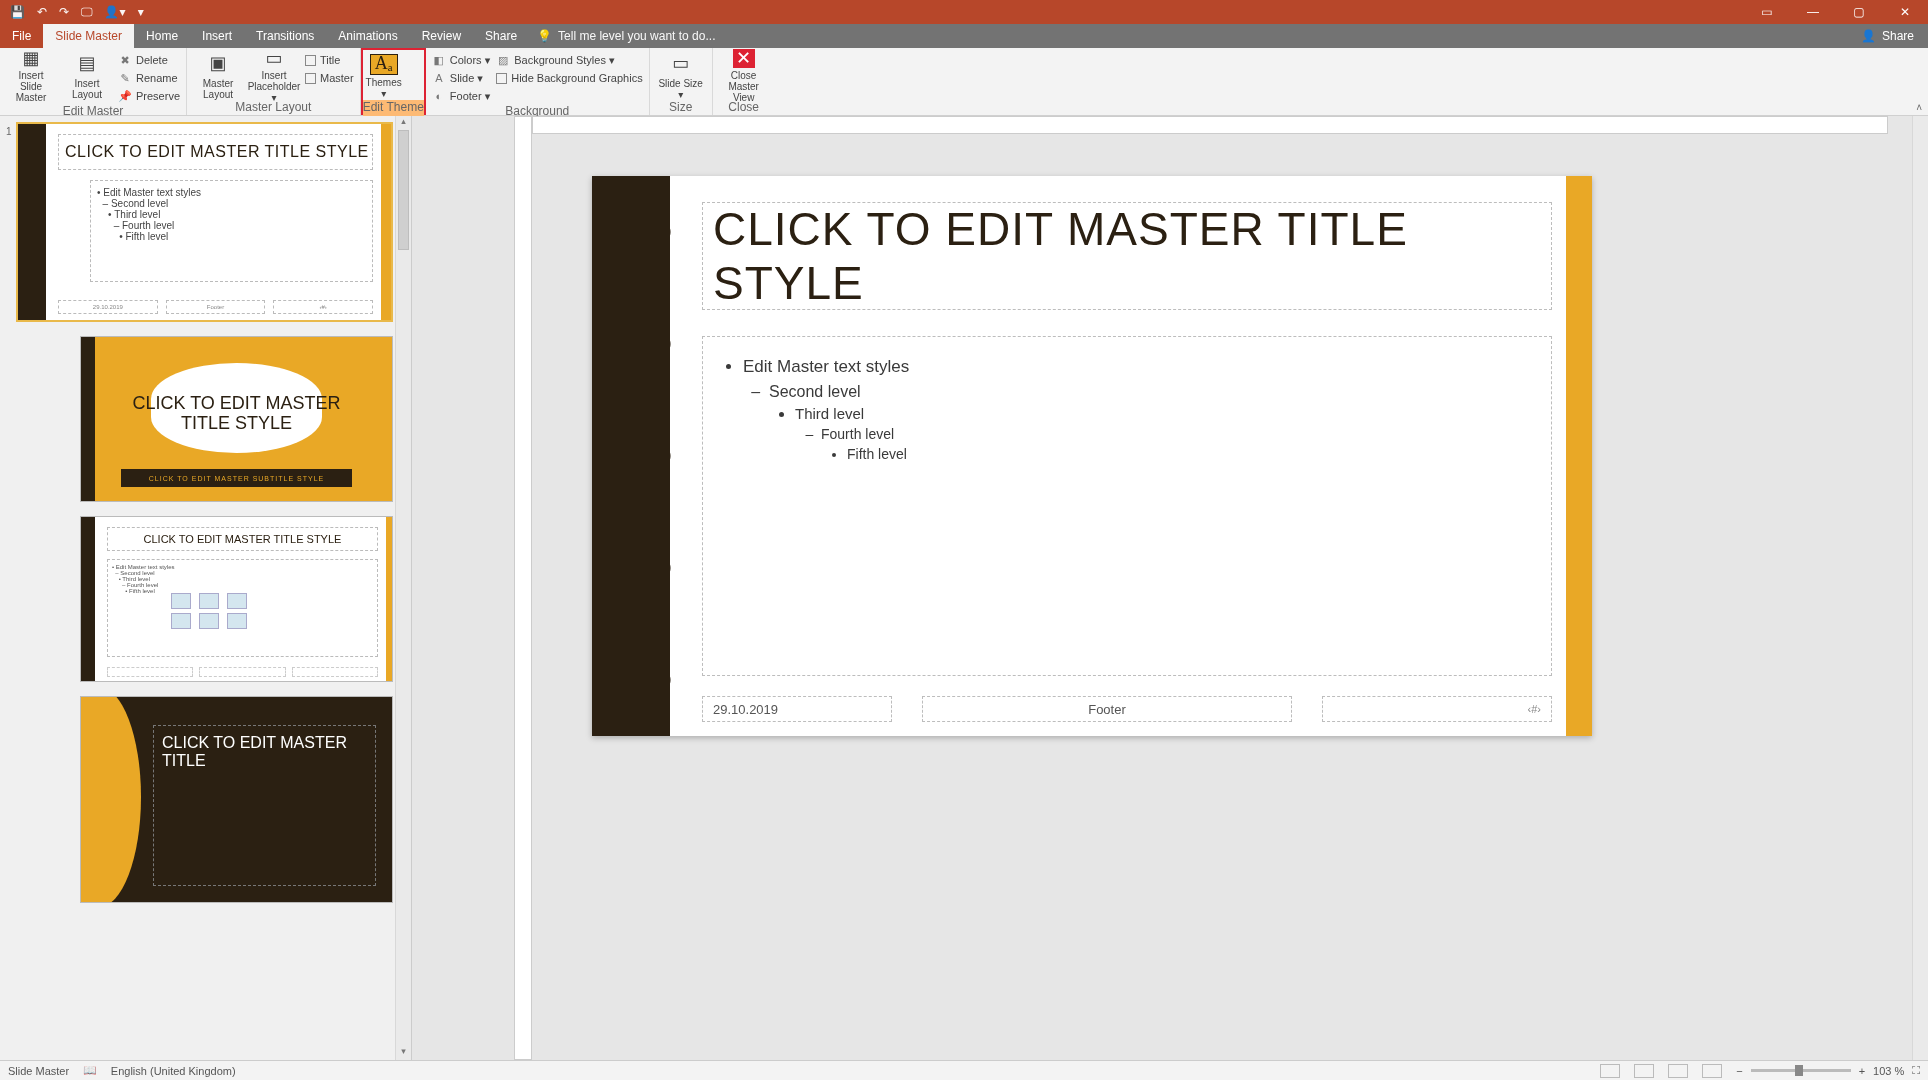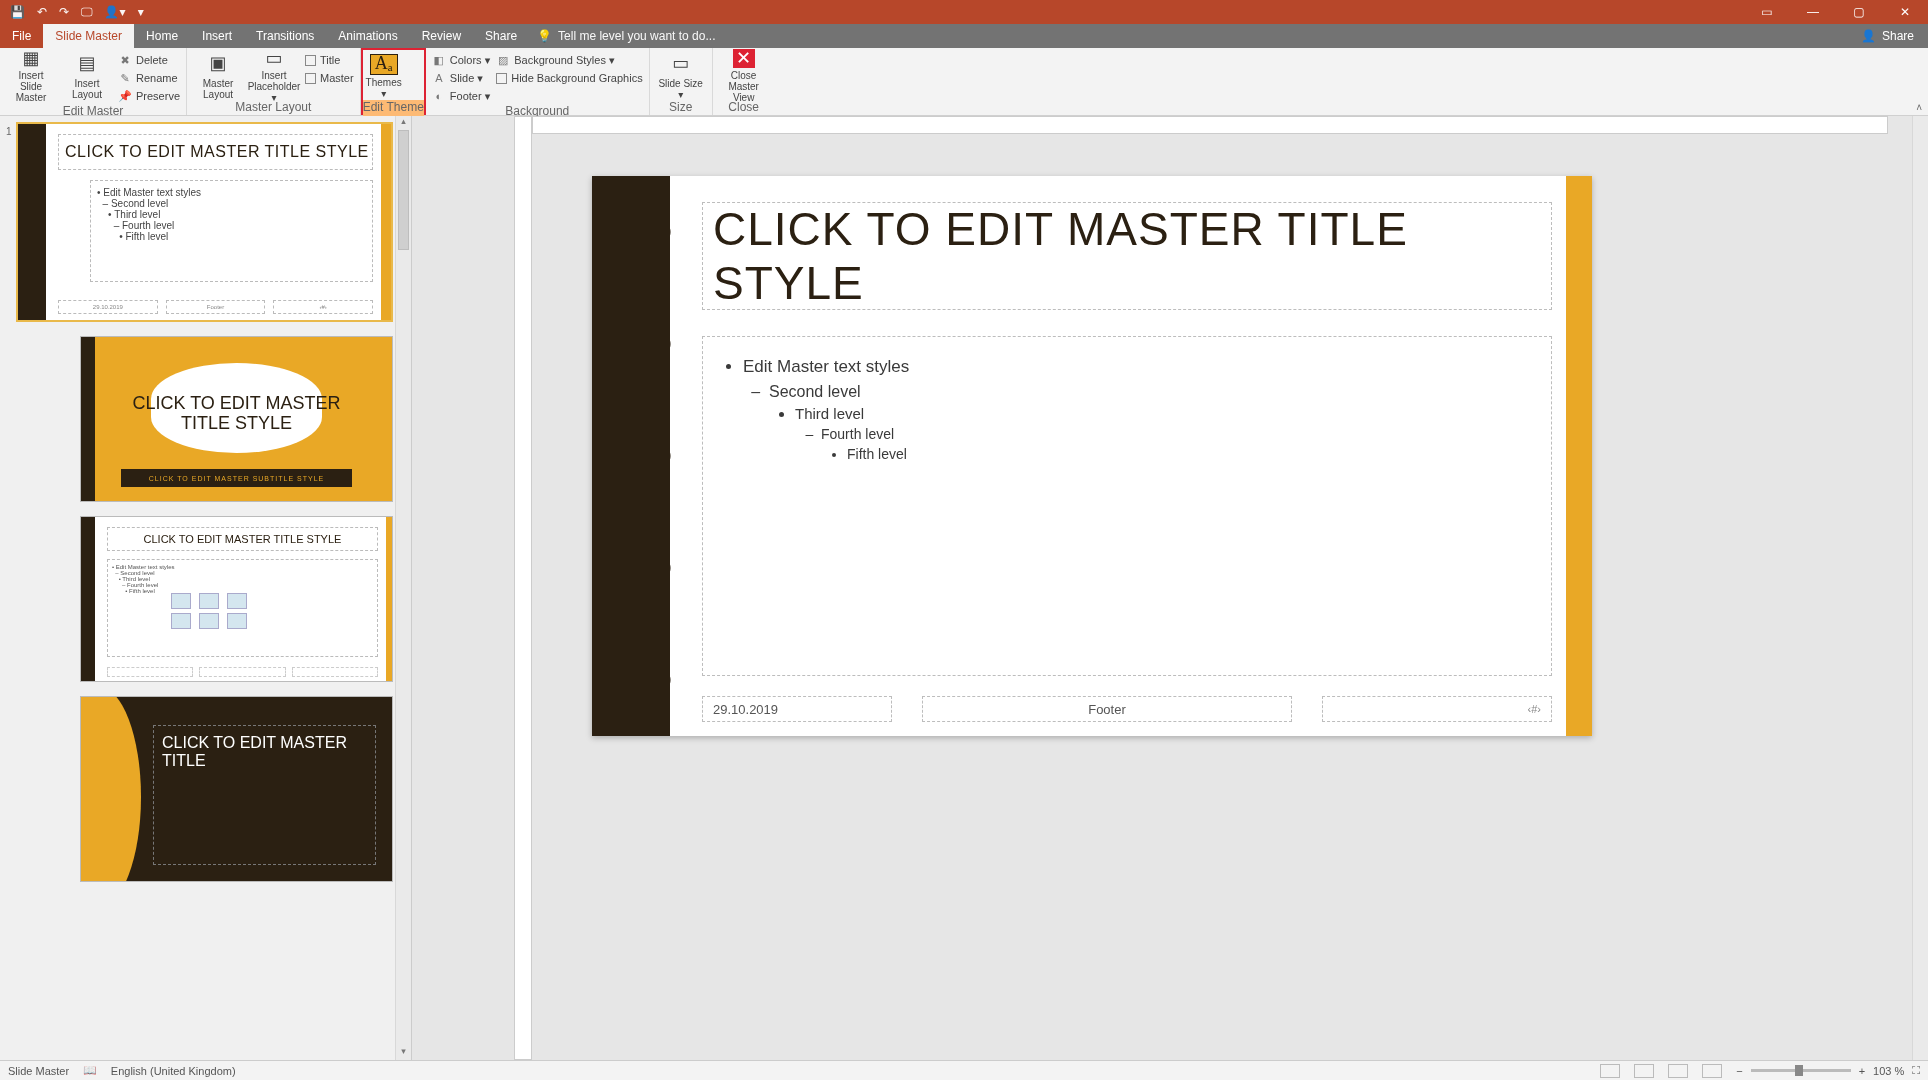--- a/index.html
+++ b/index.html
@@ -43,21 +43,21 @@
 
 
 .thumb-panel { width: 412px; background: #f0f0f0; border-right: 1px solid #ccc; position: relative; overflow: hidden; }
 .thumb-scroll { position: absolute; right: 0; top: 0; bottom: 0; width: 16px; background: #eaeaea; border-left: 1px solid #d8d8d8; }
 .thumb-scroll .handle { position: absolute; left: 2px; right: 2px; top: 14px; height: 120px; background: #cfcfcf; border: 1px solid #bdbdbd; }
 .thumb-scroll .arr { position: absolute; left: 0; right: 0; height: 14px; text-align: center; font-size: 9px; color: #777; }
 .thumb-list { position: absolute; left: 8px; right: 18px; top: 6px; bottom: 0; }
 
 .master-thumb { border: 2px solid #e9b94a; background: #fff; position: relative; height: 200px; margin-left: 8px; margin-bottom: 14px; }
 .layout-thumb { background: #fff; height: 166px; margin-left: 72px; margin-bottom: 14px; border: 1px solid #bbb; position: relative; }
-.layout-thumb.l3 { height: 186px; }
+.layout-thumb.l3 { height: 207px; }
 
 
 .master-thumb .wave { position: absolute; left: 0; top: 0; bottom: 0; width: 28px; background: #2b2012; }
 .master-thumb .stripe { position: absolute; right: 0; top: 0; bottom: 0; width: 10px; background: #e9a826; }
 .master-thumb .titlebox { position: absolute; left: 40px; right: 18px; top: 10px; height: 36px; border: 1px dashed #bbb; display: flex; align-items: center; padding-left: 6px; font-family: Impact, "Arial Black", sans-serif; font-size: 16px; letter-spacing: .5px; color: #2b2012; }
 .master-thumb .bodybox { position: absolute; left: 40px; right: 18px; top: 56px; bottom: 38px; border: 1px dashed #bbb; font-size: 10px; color: #444; padding: 6px; margin-left: 32px; }
 .master-thumb .footers { position: absolute; left: 40px; right: 18px; bottom: 6px; height: 14px; display: flex; gap: 8px; }
 .master-thumb .footers div { flex: 1; border: 1px dashed #bbb; font-size: 6px; display: flex; align-items: center; justify-content: center; color: #888; }
 
 

